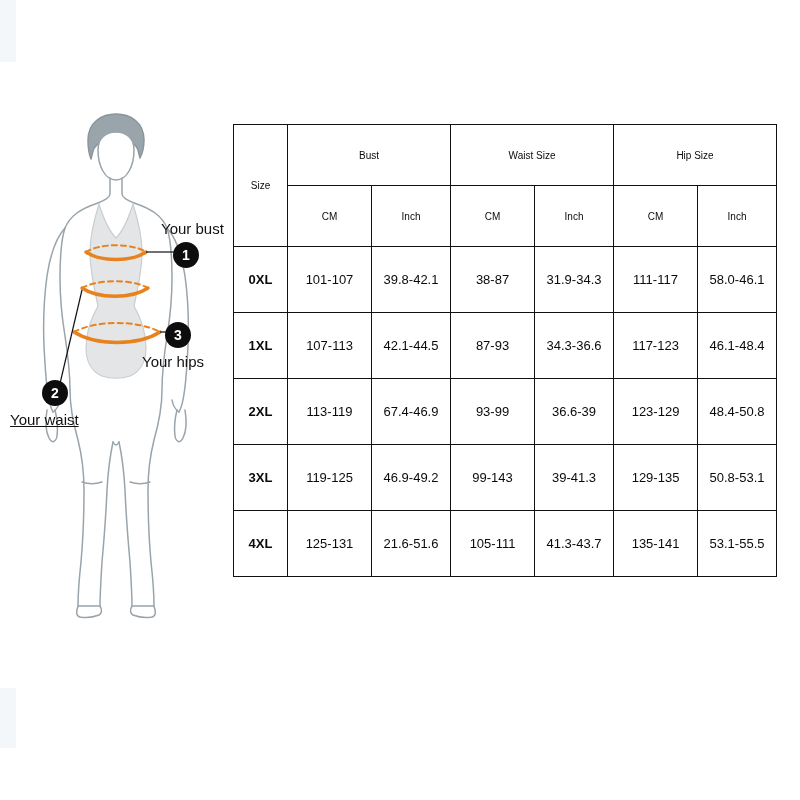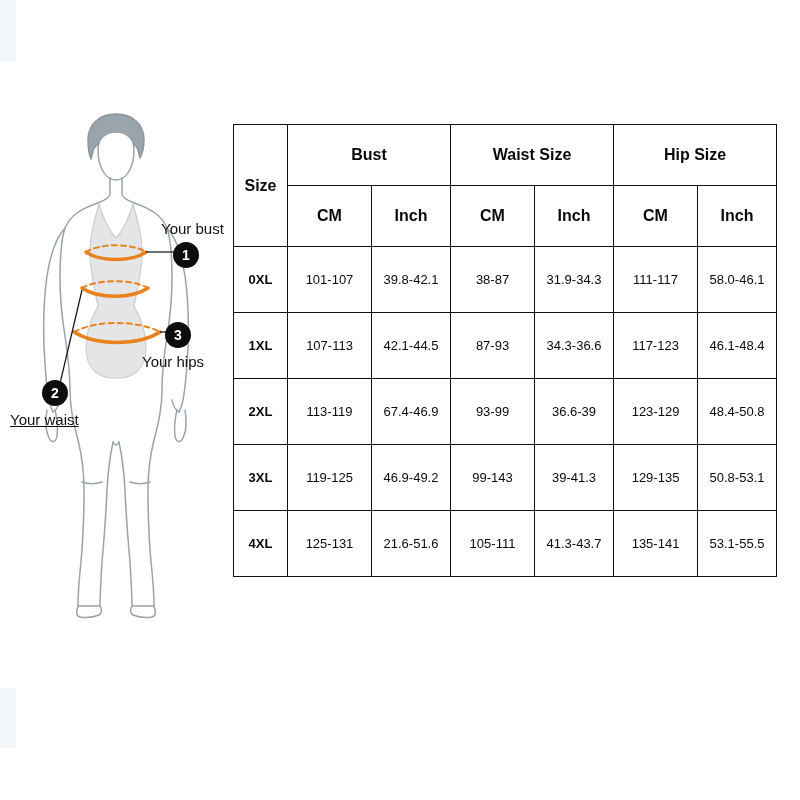--- a/index.html
+++ b/index.html
@@ -48,21 +48,21 @@
     background:#ffffff;
   }
   #size-table th,#size-table td{
     border:1.3px solid #111111;
     text-align:center;
     vertical-align:middle;
     font-family:"Liberation Sans", sans-serif;
     color:#0a0a0a;
     padding:0;
   }
-  #size-table th{font-weight:bold;font-size:16px;}
+  #size-table th{font-weight:normal;font-size:10px;}
   #size-table td{font-size:13px;}
   .h-group{height:60px;font-size:14px;}
   .h-unit{height:60px;}
   .r-data{height:66px;}
   .c-size{width:54px;font-weight:bold;font-size:14px;}
   .c-cm{width:84px;}
   .c-in{width:79px;}
   .size-cell{font-weight:bold;font-size:14.5px;}
   .unit-cell{font-weight:bold;font-size:14px;}
   .size-header{font-weight:bold;font-size:14px;}

